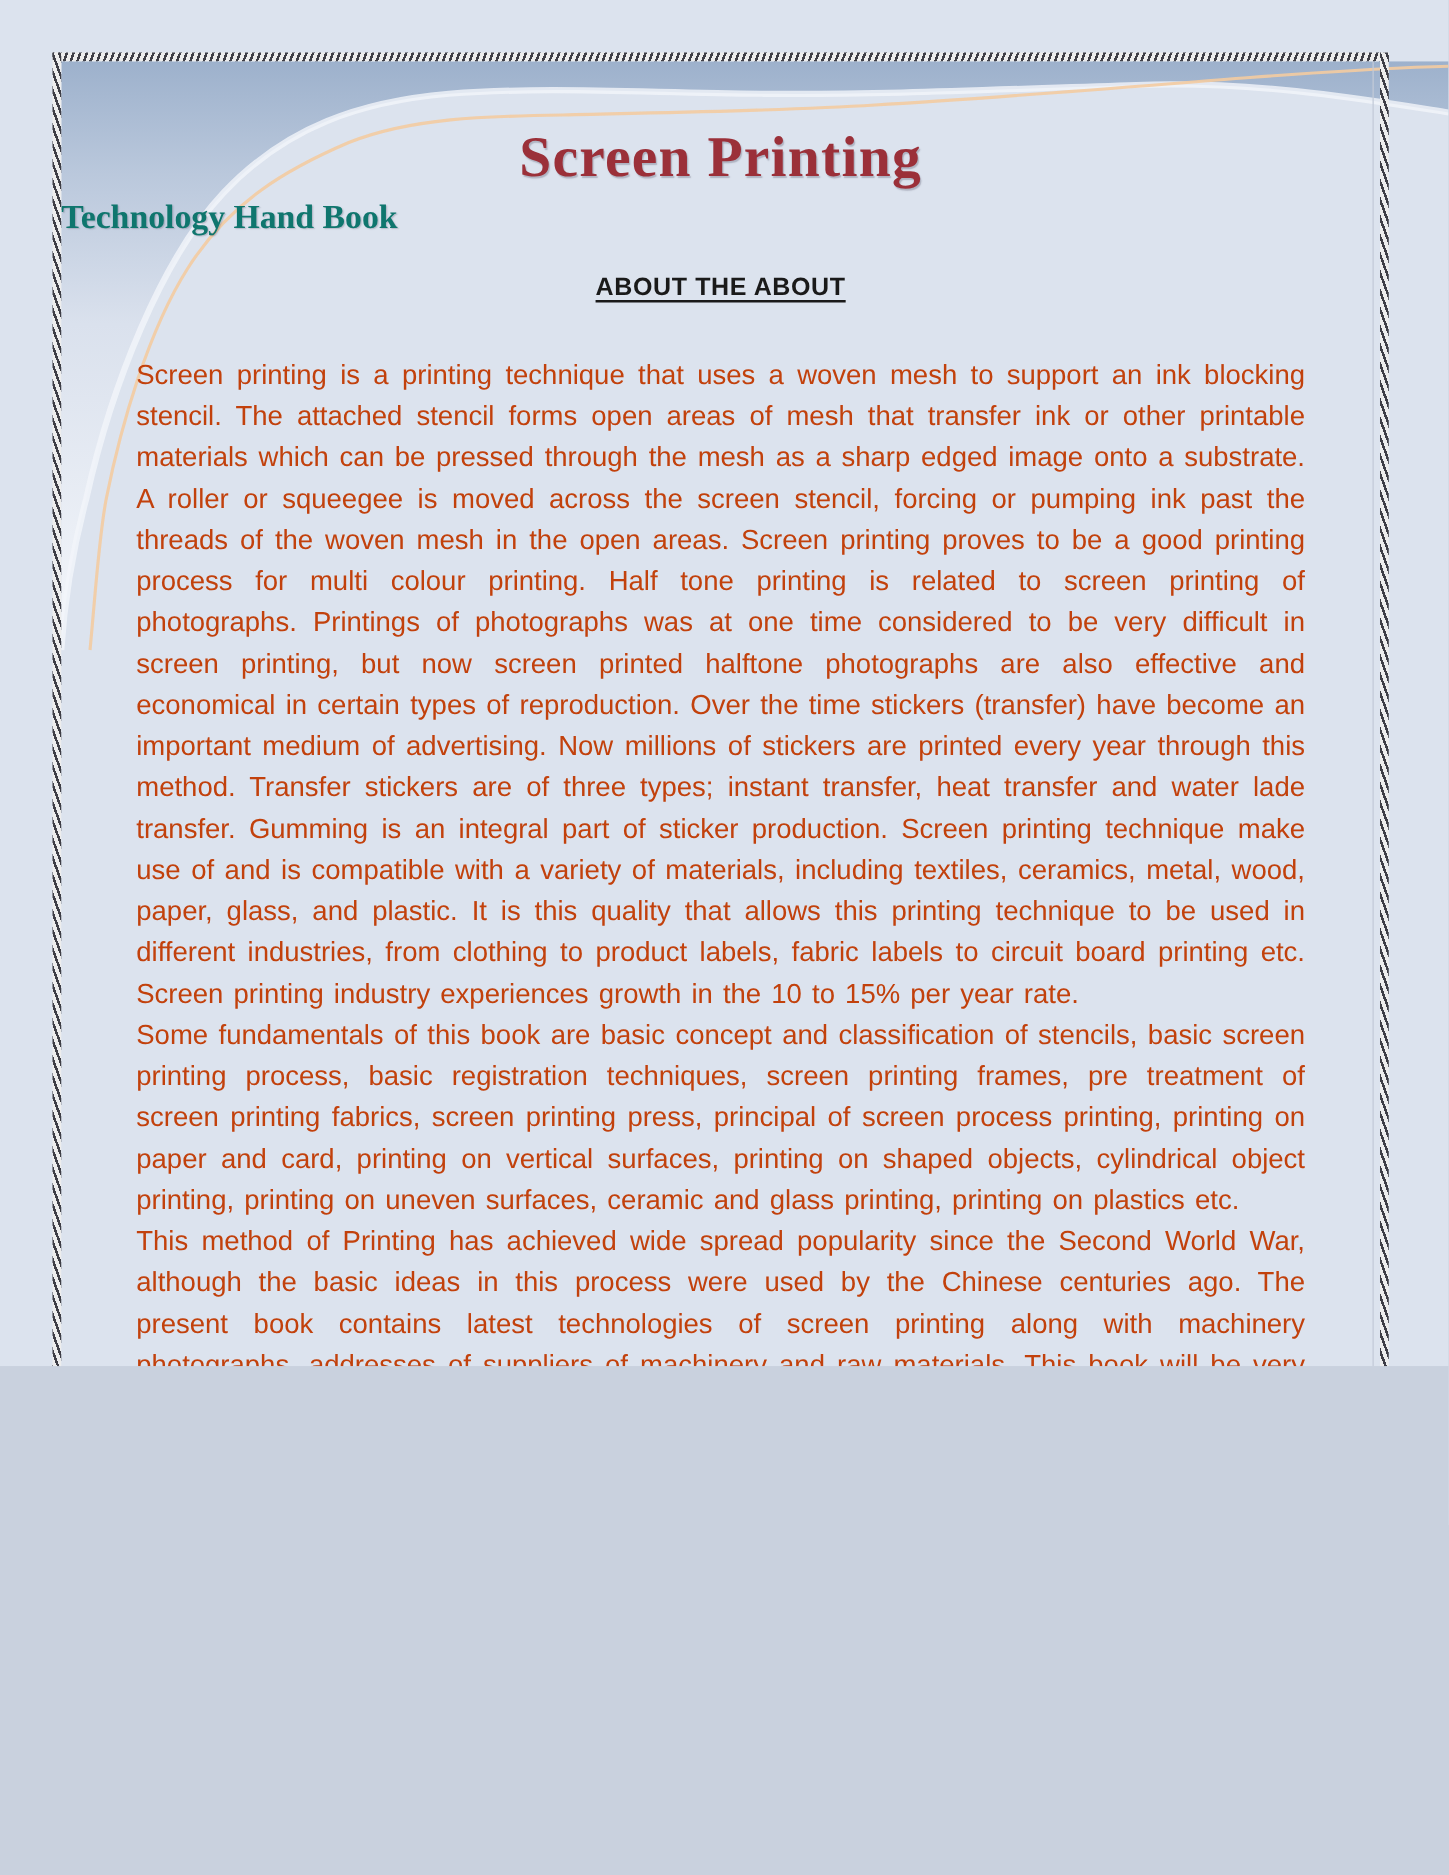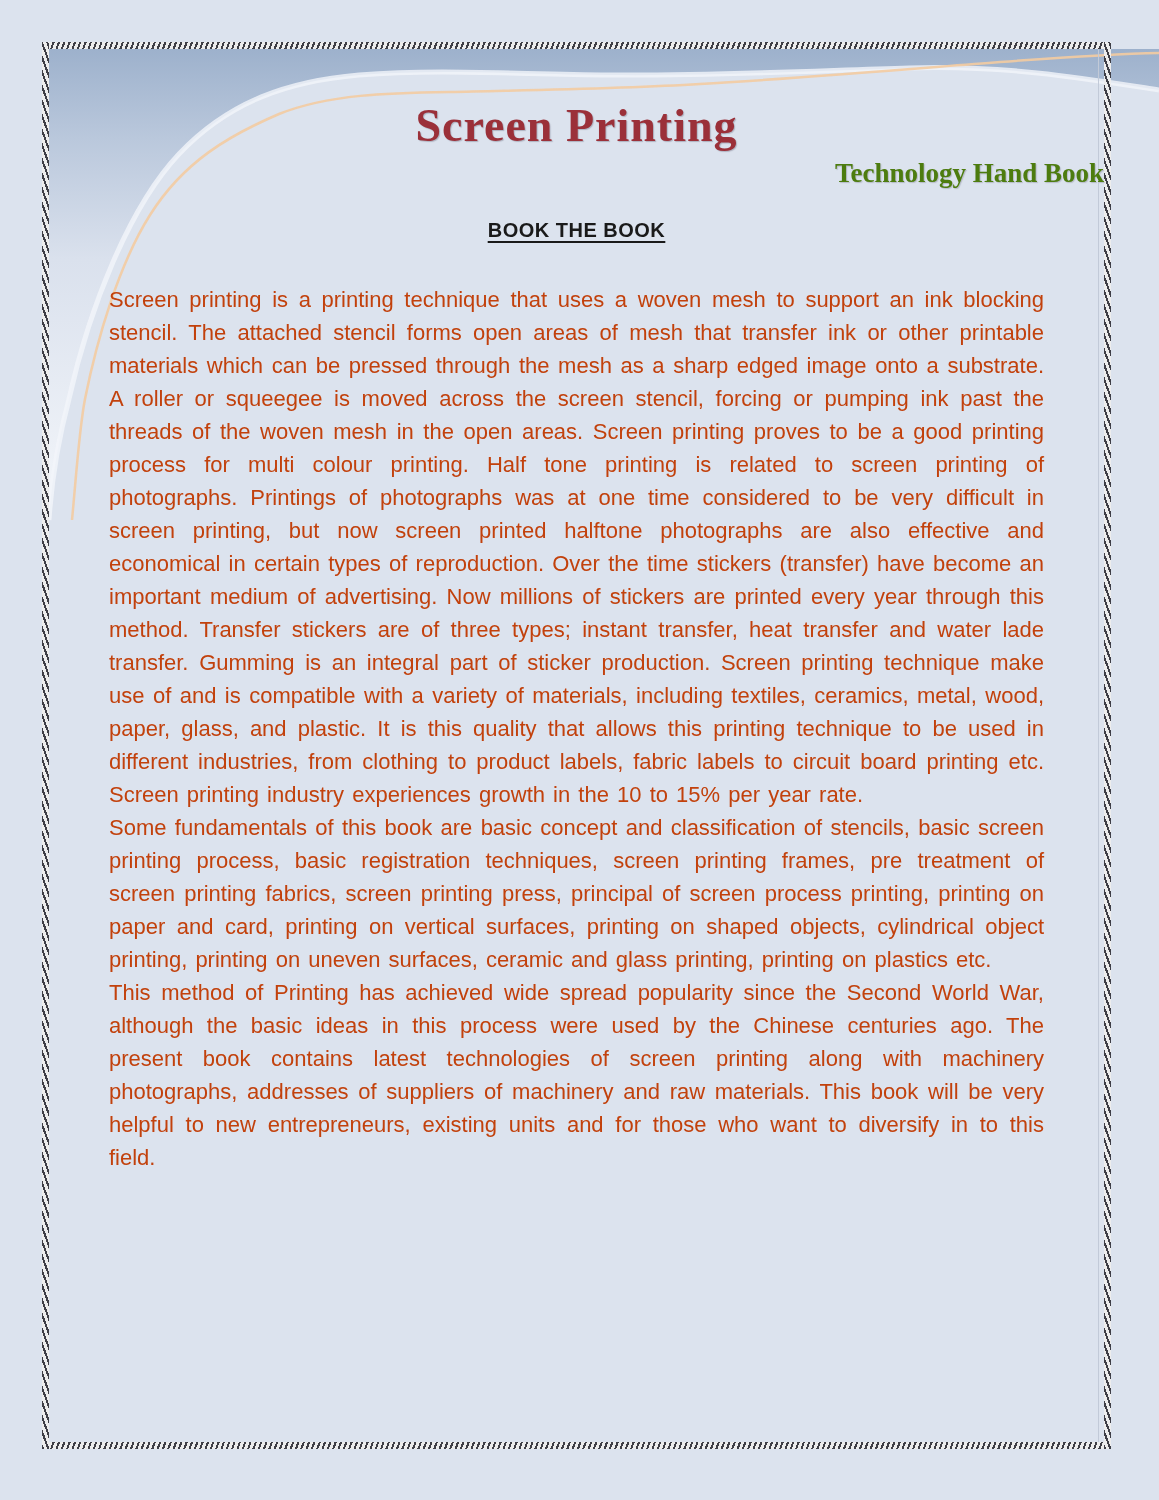--- a/index.html
+++ b/index.html
@@ -1,18 +1,18 @@
 <!DOCTYPE html>
 <html><head>
 <meta charset="utf-8">
 <style>
   html,body{margin:0;padding:0;background:#c9d1de;}
   .canvas{
     position:relative;
-    width:1159px;height:1500px;
+    width:1159px;height:1093px;
     background:#dce3ee;
     overflow:hidden;
     font-family:"Liberation Sans", sans-serif;
   }
   
   .deco{position:absolute;left:49px;top:49px;width:1110px;height:500px;z-index:0;}
   
   .edge-line{position:absolute;left:1098px;top:49px;width:1px;height:1393px;background:#c2cad8;z-index:1;}
   
   .bstrip{position:absolute;z-index:2;}
@@ -31,25 +31,25 @@
     text-align:center;
     font-family:"Liberation Serif", serif;
     font-weight:700;
     font-size:46px;line-height:1.08;
     letter-spacing:1px;
     color:#9b3039;
     text-shadow:1px 1px 1px rgba(90,90,110,0.35);
   }
   .subtitle{
     margin:8px 0 0 0;
-    text-align:right;
+    text-align:left;
     font-family:"Liberation Serif", serif;
     font-weight:700;
     font-size:27px;line-height:1.05;
-    color:#4d7c0f;
+    color:#0f766e;
     text-shadow:1px 1px 1px rgba(90,90,110,0.3);
   }
   .section-heading{
     margin:32px 0 0 0;
     text-align:center;
     font-weight:700;
     font-size:20px;line-height:1.1;
     letter-spacing:0.5px;
     color:#1a1a1a;
     text-decoration:underline;
@@ -88,21 +88,21 @@
   <div class="edge-line"></div>
 
   <div class="bstrip h top"></div>
   <div class="bstrip h bottom"></div>
   <div class="bstrip v left"></div>
   <div class="bstrip v right"></div>
 
   <div class="content">
     <h1 class="title">Screen Printing</h1>
     <h2 class="subtitle">Technology Hand Book</h2>
-    <h3 class="section-heading">BOOK THE BOOK</h3>
+    <h3 class="section-heading">ABOUT THE ABOUT</h3>
     <div class="body-text">
       <p>Screen printing is a printing technique that uses a woven mesh to support an ink blocking stencil. The attached stencil forms open areas of mesh that transfer ink or other printable materials which can be pressed through the mesh as a sharp edged image onto a substrate. A roller or squeegee is moved across the screen stencil, forcing or pumping ink past the threads of the woven mesh in the open areas. Screen printing proves to be a good printing process for multi colour printing. Half tone printing is related to screen printing of photographs. Printings of photographs was at one time considered to be very difficult in screen printing, but now screen printed halftone photographs are also effective and economical in certain types of reproduction. Over the time stickers (transfer) have become an important medium of advertising. Now millions of stickers are printed every year through this method. Transfer stickers are of three types; instant transfer, heat transfer and water lade transfer. Gumming is an integral part of sticker production. Screen printing technique make use of and is compatible with a variety of materials, including textiles, ceramics, metal, wood, paper, glass, and plastic. It is this quality that allows this printing technique to be used in different industries, from clothing to product labels, fabric labels to circuit board printing etc. Screen printing industry experiences growth in the 10 to 15% per year rate.</p>
       <p>Some fundamentals of this book are basic concept and classification of stencils, basic screen printing process, basic registration techniques, screen printing frames, pre treatment of screen printing fabrics, screen printing press, principal of screen process printing, printing on paper and card, printing on vertical surfaces, printing on shaped objects, cylindrical object printing, printing on uneven surfaces, ceramic and glass printing, printing on plastics etc.</p>
       <p>This method of Printing has achieved wide spread popularity since the Second World War, although the basic ideas in this process were used by the Chinese centuries ago. The present book contains latest technologies of screen printing along with machinery photographs, addresses of suppliers of machinery and raw materials. This book will be very helpful to new entrepreneurs, existing units and for those who want to diversify in to this field.</p>
     </div>
   </div>
 
 </div>
 
 </body></html>

